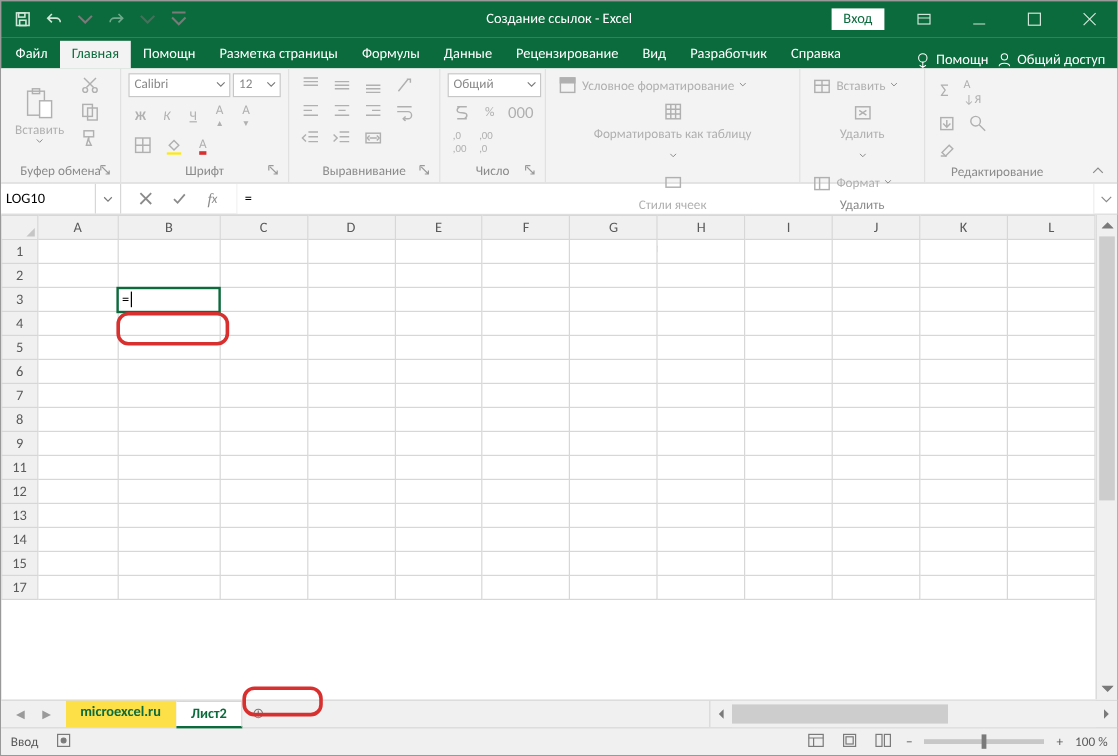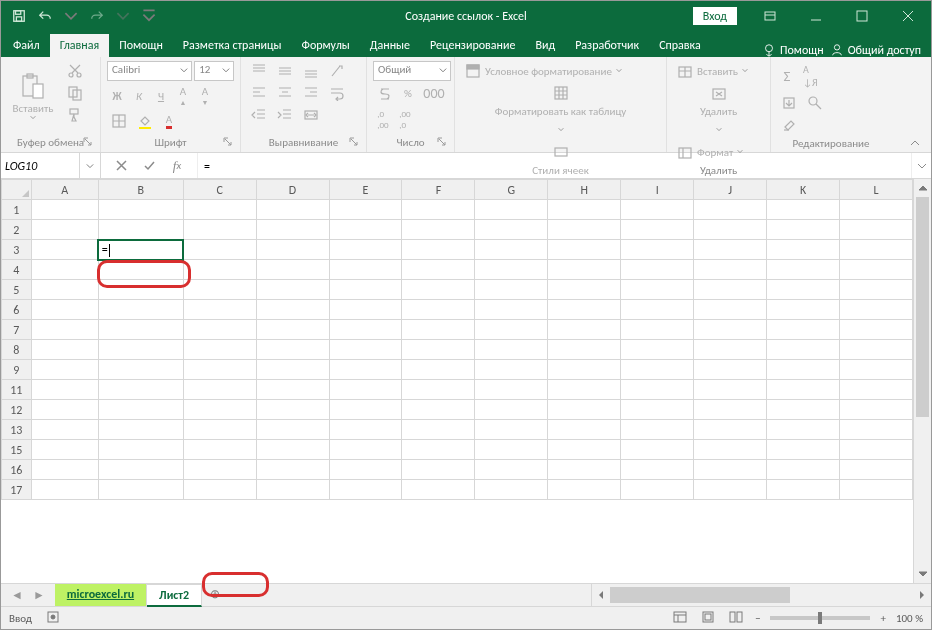--- a/index.html
+++ b/index.html
@@ -40,21 +40,21 @@
 .rrow { display:flex; gap:2px; align-items:center; }
 .rstack { display:flex; flex-direction:column; gap:2px; }
 .fontcombo { height:20px; border:1px solid #c7c7c7; background:#fff; font-size:11px; padding:1px 18px 1px 4px; color:#888; position:relative; cursor:pointer; }
 .fontcombo .dd { position:absolute; right:3px; top:5px; }
 .collapse-ribbon { position:absolute; right:4px; bottom:2px; width:18px; height:16px; cursor:pointer; }
 .collapse-ribbon svg{width:12px;height:12px;stroke:#8b8b8b;fill:none;}
 
 
 .fbar { height:26px; border-bottom:1px solid #d7d7d7; display:flex; align-items:stretch; background:#fff; }
 .namebox { width:100px; border-right:1px solid #d7d7d7; display:flex; align-items:center; }
-.namebox input { width:78px; border:none; font-size:12px; padding:2px 4px; outline:none;font-style:italic; }
+.namebox input { width:78px; border:none; font-size:12px; padding:2px 4px; outline:none; }
 .namebox .dd { width:20px; display:flex; align-items:center; justify-content:center; border-left:1px solid #d7d7d7; height:100%; cursor:pointer;}
 .fbtns { display:flex; align-items:center; gap:8px; padding:0 10px; border-right:1px solid #eee; }
 .fbtns .fb { width:20px; height:20px; display:flex; align-items:center; justify-content:center; cursor:pointer; color:#8b8b8b; font-size:13px; }
 .fbtns .fb svg{width:13px;height:13px;stroke:#8b8b8b;fill:none;stroke-width:1.5;}
 .fbtns .fx { font-style:italic; font-family:"Times New Roman",serif; }
 .fbar input.formula { flex:1; border:none; font-size:12px; padding:2px 6px; outline:none; }
 .fbar .expand { width:20px; display:flex; align-items:center; justify-content:center; border-left:1px solid #eee; cursor:pointer; }
 .fbar .expand svg{width:10px;height:10px;stroke:#8b8b8b;fill:none;}
 
 
@@ -76,21 +76,21 @@
 .vscroll .arr{height:18px;display:flex;align-items:center;justify-content:center;cursor:pointer;}
 .vscroll .track{flex:1;position:relative;}
 .vscroll .thumb{position:absolute;left:2px;right:2px;top:0;height:220px;background:#cdcdcd;cursor:pointer;}
 .vscroll svg{width:10px;height:10px;stroke:#7a7a7a;fill:#7a7a7a;}
 
 
 .sheetbar { height:23px; border-top:1px solid #d7d7d7; display:flex; align-items:stretch; background:#f0f0f0; font-size:12px; }
 .sheetnav { display:flex; align-items:center; padding:0 10px; gap:10px; }
 .sheetnav span{cursor:pointer;color:#9a9a9a;}
 .sheettab { padding:3px 12px; border-right:1px solid #d7d7d7; background:#fff; cursor:pointer; color:#0c6b3d; border-top:1px solid #d7d7d7; position:relative; }
-.sheettab.inactive { background:#bef264; color:#5a5a5a; border-top:none;text-decoration:underline; }
+.sheettab.inactive { background:#fde047; color:#5a5a5a; border-top:none; }
 .sheettab.active{font-weight:bold; border-bottom:2px solid #0c6b3d; margin-bottom:-1px;}
 .newsheet{padding:3px 8px;cursor:pointer;color:#7a7a7a;}
 .hscroll{margin-left:auto;display:flex;align-items:center;width:340px;border-left:1px solid #d7d7d7;}
 .hscroll .arr{width:18px;display:flex;align-items:center;justify-content:center;cursor:pointer;height:100%;}
 .hscroll .track{flex:1;height:100%;position:relative;background:#f0f0f0;}
 .hscroll .thumb{position:absolute;top:3px;bottom:3px;left:0;width:180px;background:#cdcdcd;cursor:pointer;}
 .hscroll svg{width:10px;height:10px;fill:#7a7a7a;}
 
 
 .status { height:23px; background:#f0f0f0; border-top:1px solid #d7d7d7; display:flex; align-items:center; font-size:11px; color:#5a5a5a; padding:0 8px; gap:12px; }
@@ -718,36 +718,36 @@
               <td></td>
               <td></td>
               <td></td>
               <td></td>
               <td></td>
               <td></td>
               <td></td>
               <td></td>
             </tr>
             <tr>
+              <th>14</th>
+              <td></td>
+              <td></td>
+              <td></td>
+              <td></td>
+              <td></td>
+              <td></td>
+              <td></td>
+              <td></td>
+              <td></td>
+              <td></td>
+              <td></td>
+              <td></td>
+            </tr>
+            <tr>
               <th>15</th>
-              <td></td>
-              <td></td>
-              <td></td>
-              <td></td>
-              <td></td>
-              <td></td>
-              <td></td>
-              <td></td>
-              <td></td>
-              <td></td>
-              <td></td>
-              <td></td>
-            </tr>
-            <tr>
-              <th>16</th>
               <td></td>
               <td></td>
               <td></td>
               <td></td>
               <td></td>
               <td></td>
               <td></td>
               <td></td>
               <td></td>
               <td></td>

